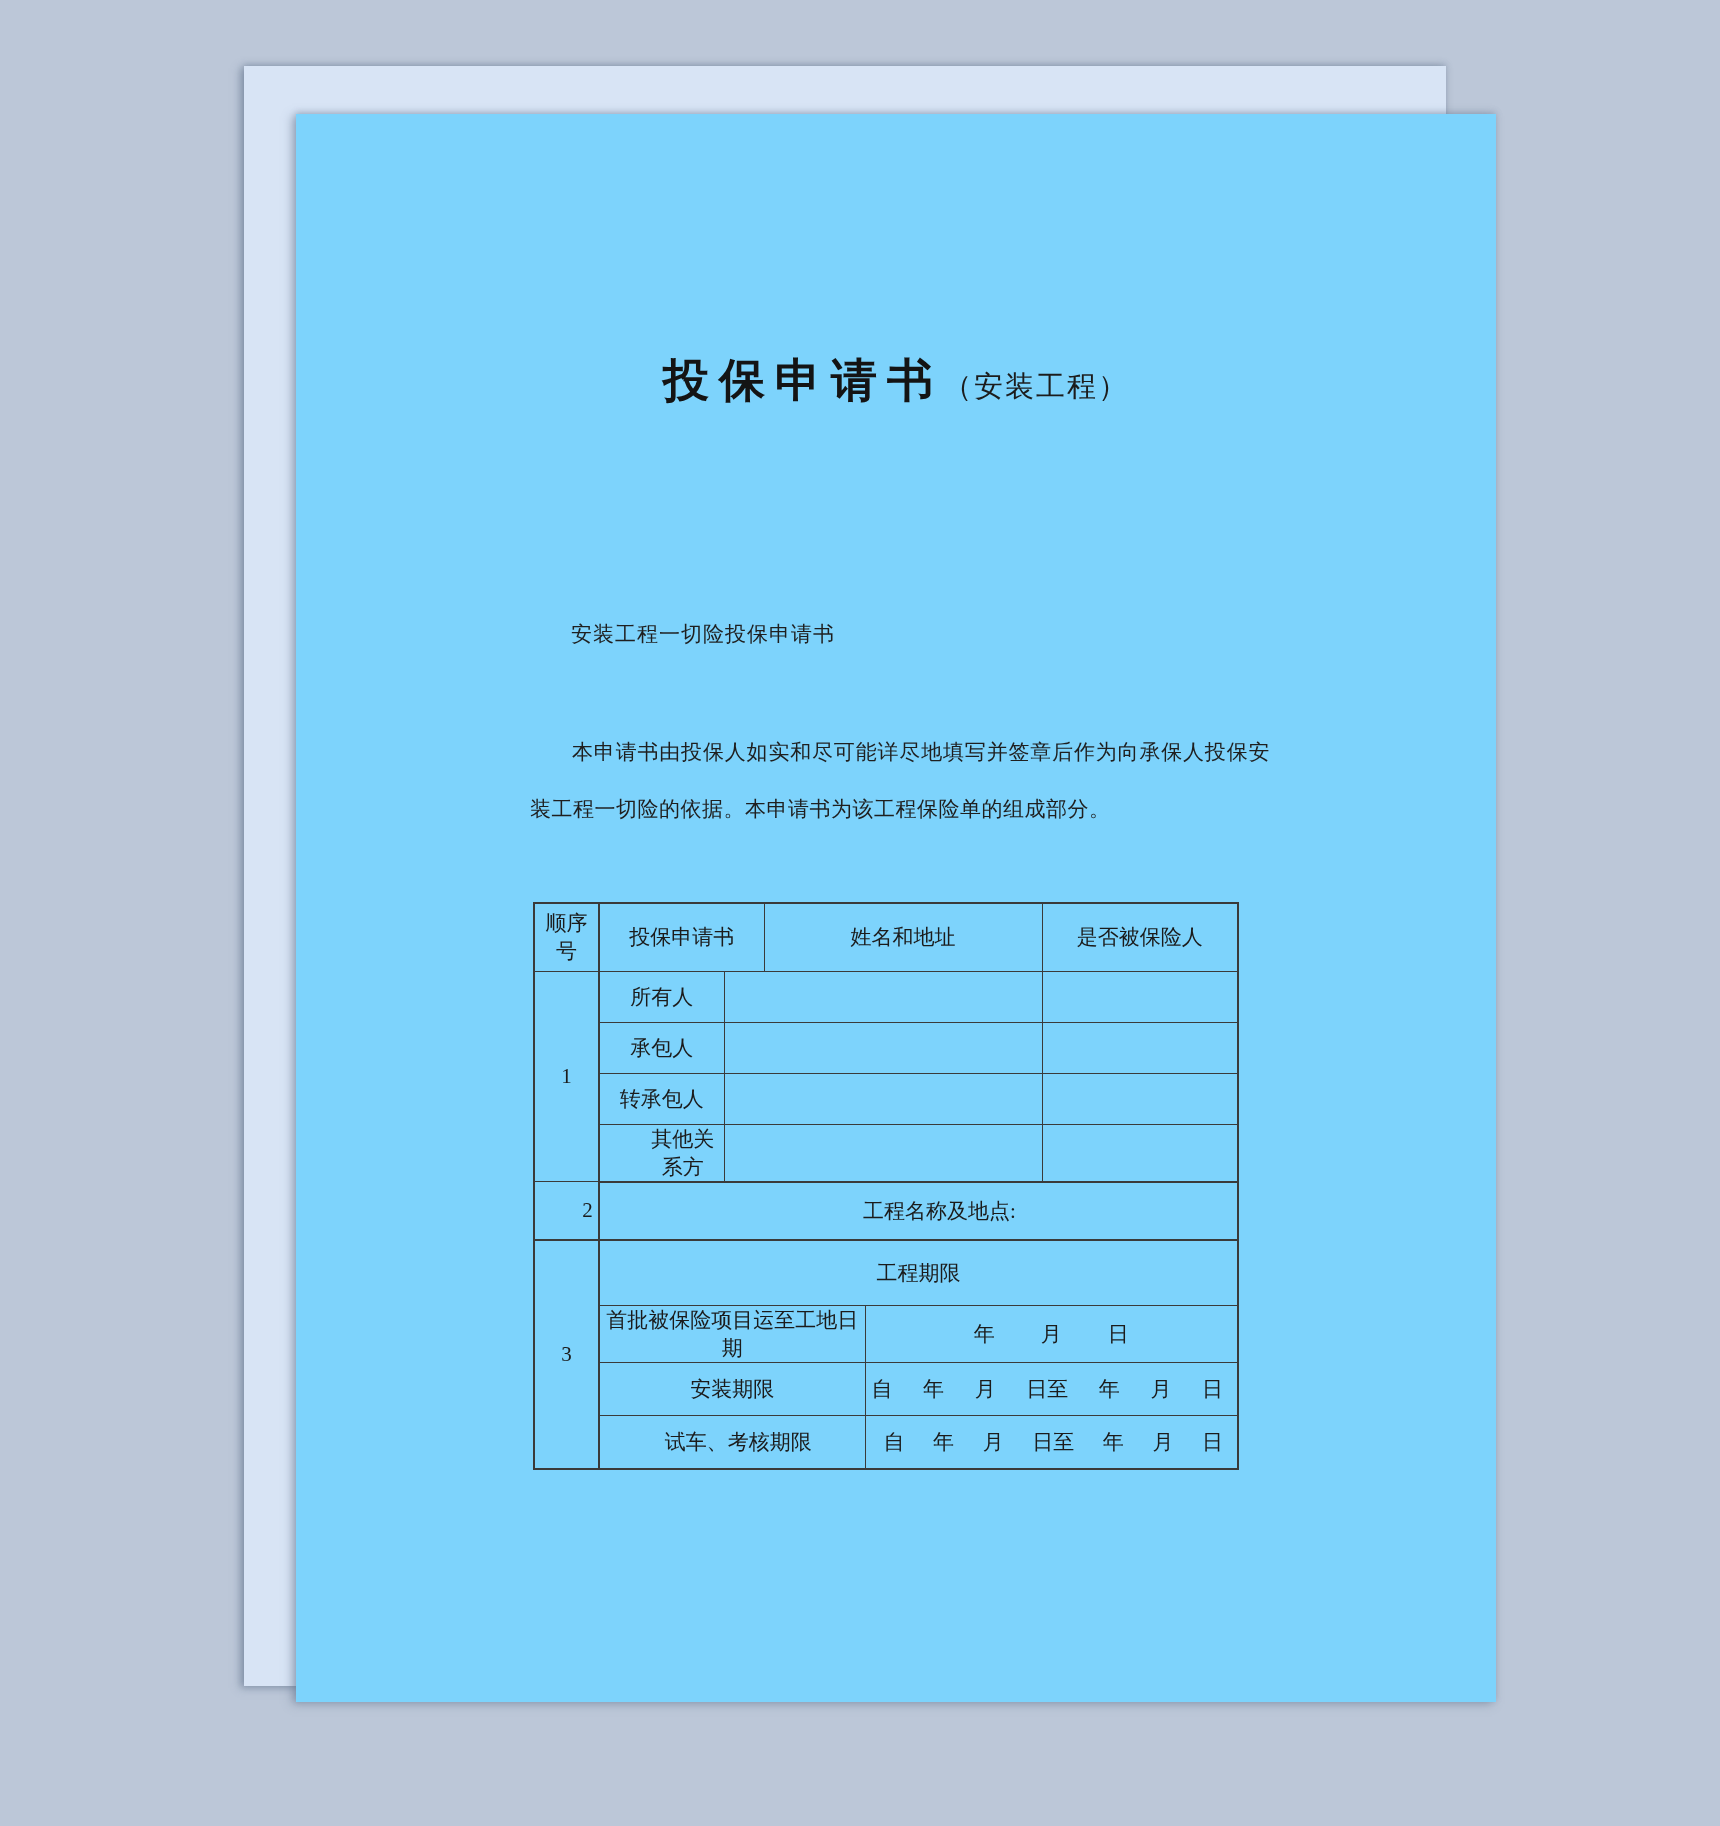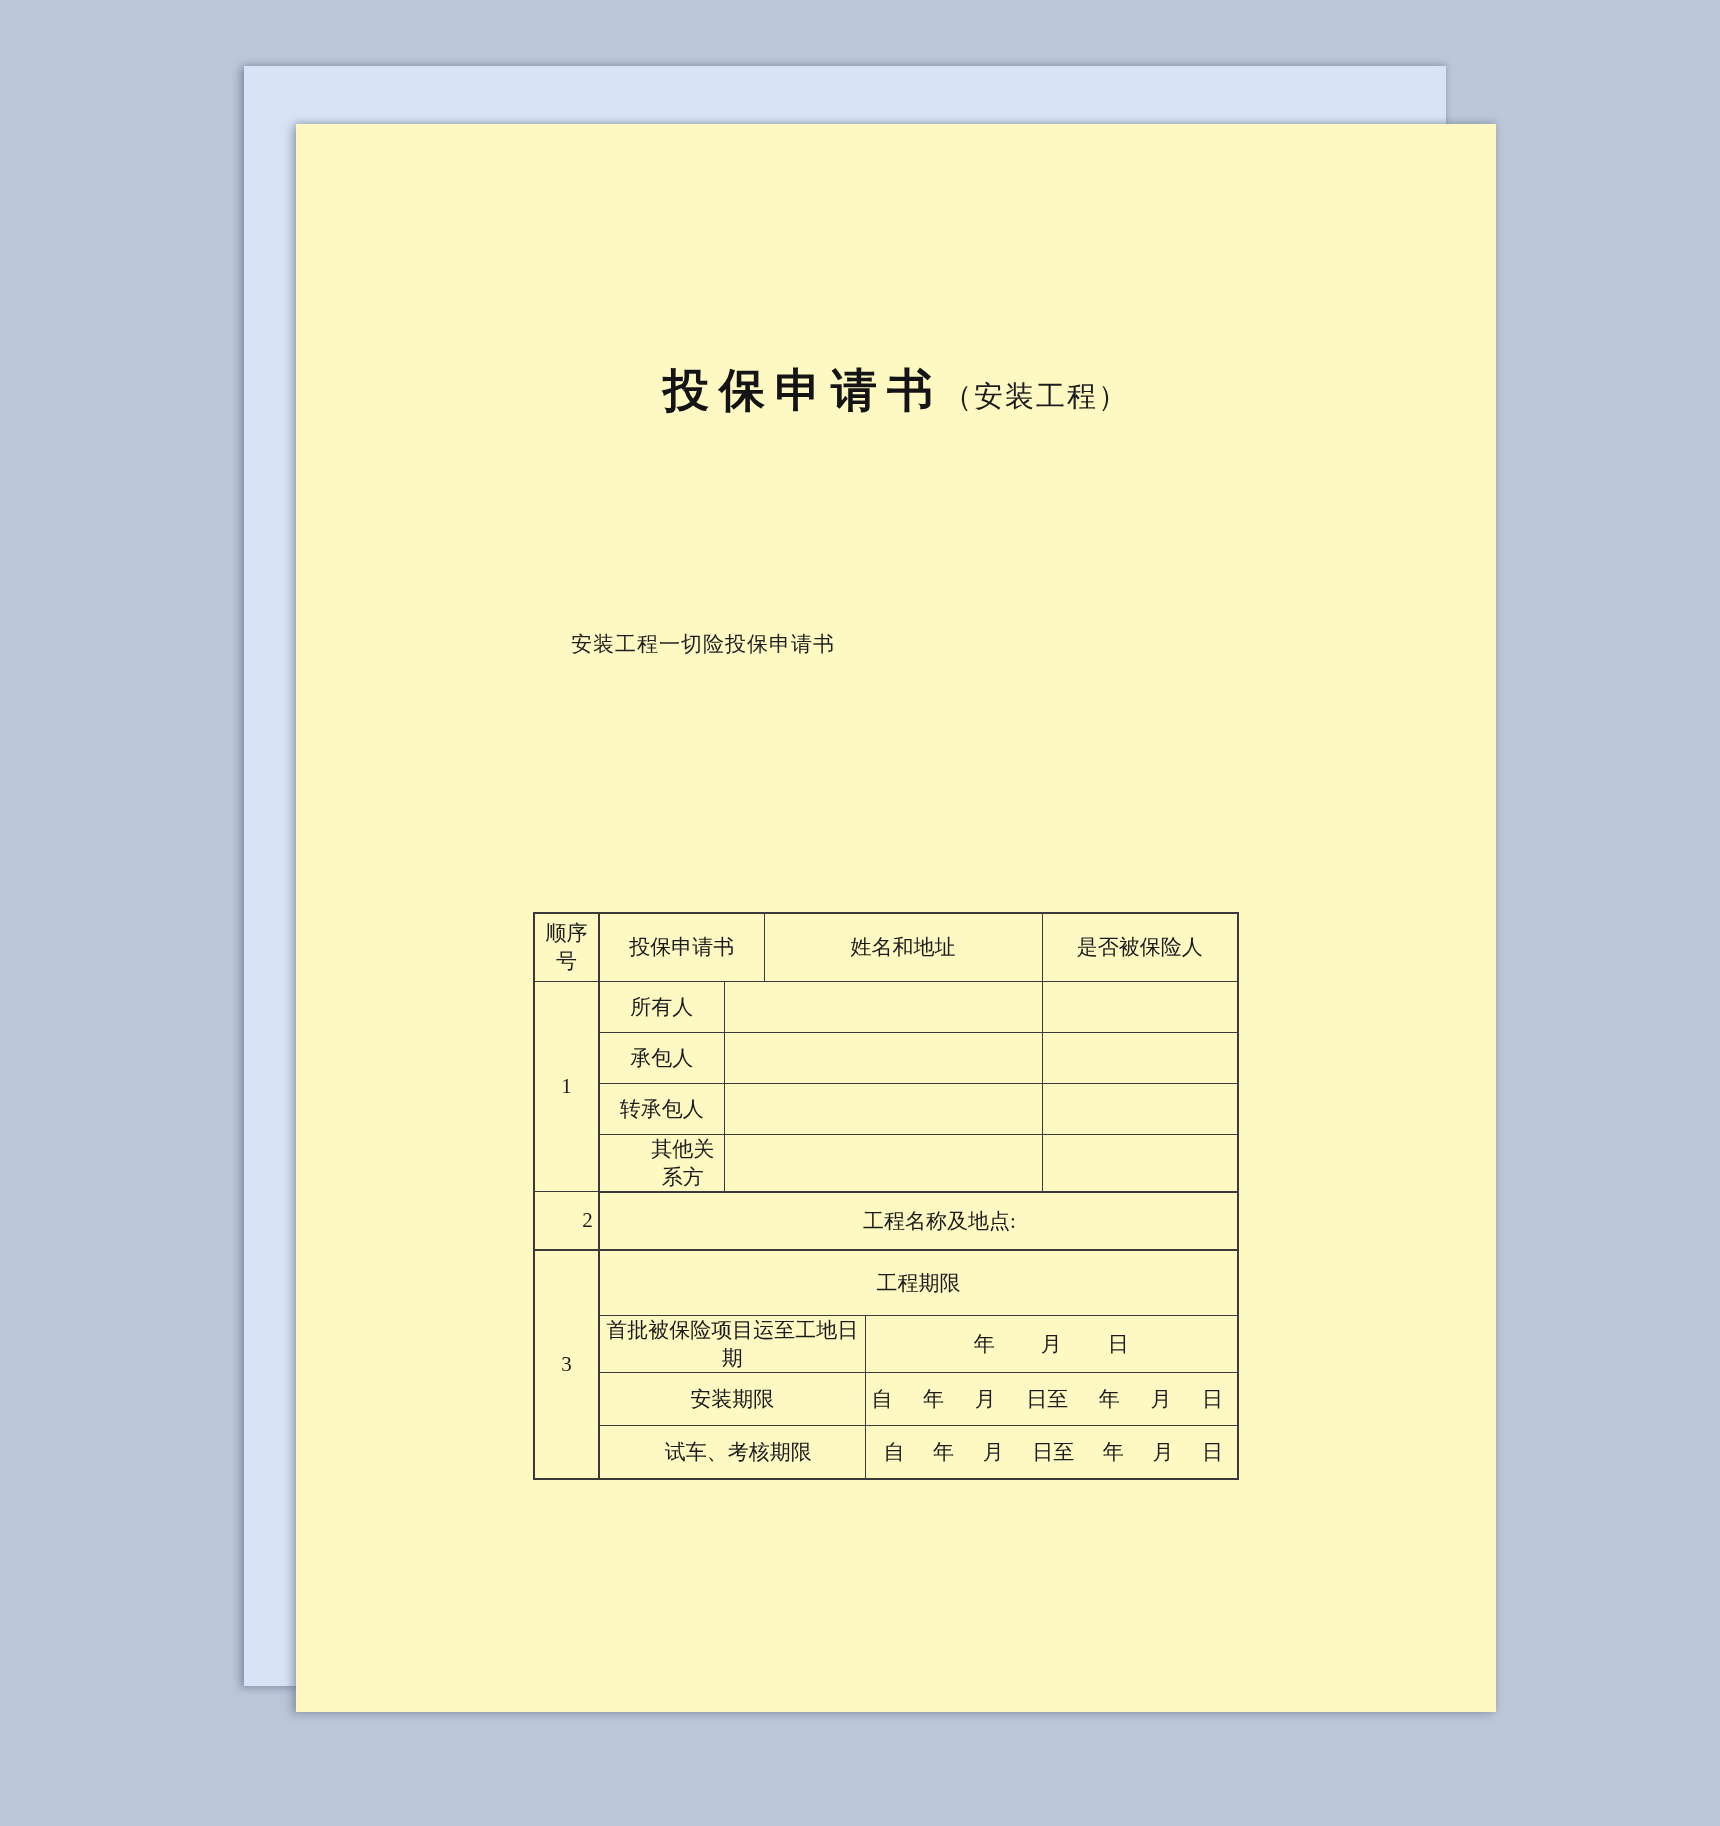--- a/index.html
+++ b/index.html
@@ -11,23 +11,23 @@
     position:relative;
     overflow:hidden;
   }
   .back-sheet {
     position:absolute; left:244px; top:66px;
     width:1202px; height:1620px;
     background:#d8e4f5;
     box-shadow:-4px 2px 8px rgba(96,114,140,.55), 0 -2px 6px rgba(96,114,140,.35);
   }
   .page {
-    position:absolute; left:296px; top:124px;
+    position:absolute; left:296px; top:114px;
     width:1200px; height:1588px;
-    background:#fef9c3;
+    background:#7dd3fc;
     box-shadow:-4px 2px 9px rgba(96,114,140,.5), 0 -2px 6px rgba(96,114,140,.3);
   }
   .doc-title-wrap {
     position:absolute; left:0; top:236px; width:100%;
     text-align:center; white-space:nowrap;
   }
   .doc-title-main {
     font-family:"Liberation Sans", sans-serif;
     font-weight:700; font-size:46px; letter-spacing:10px; color:#141414;
   }
@@ -76,20 +76,21 @@
 <div class="back-sheet"></div>
 
 <div class="page">
 
   <div class="doc-title-wrap">
     <span class="doc-title-main">投保申请书</span><span class="doc-title-paren">（安装工程）</span>
   </div>
 
   <div class="doc-subtitle">安装工程一切险投保申请书</div>
 
+  <div class="doc-paragraph">本申请书由投保人如实和尽可能详尽地填写并签章后作为向承保人投保安装工程一切险的依据。本申请书为该工程保险单的组成部分。</div>
 
   <table class="form-table">
     <colgroup>
       <col style="width:65px">
         <col style="width:125px">
         <col style="width:40px">
       <col style="width:101px">
         <col style="width:177px">
         <col style="width:196px">
     </colgroup>

